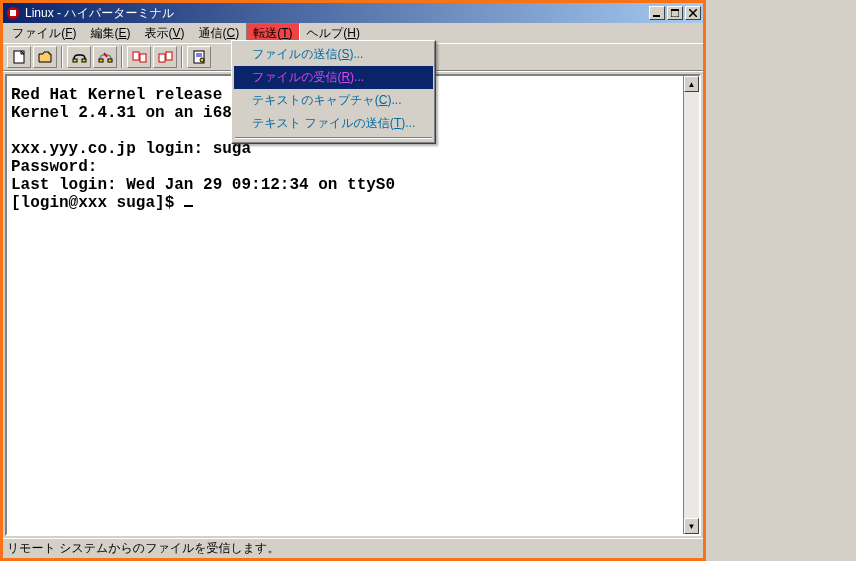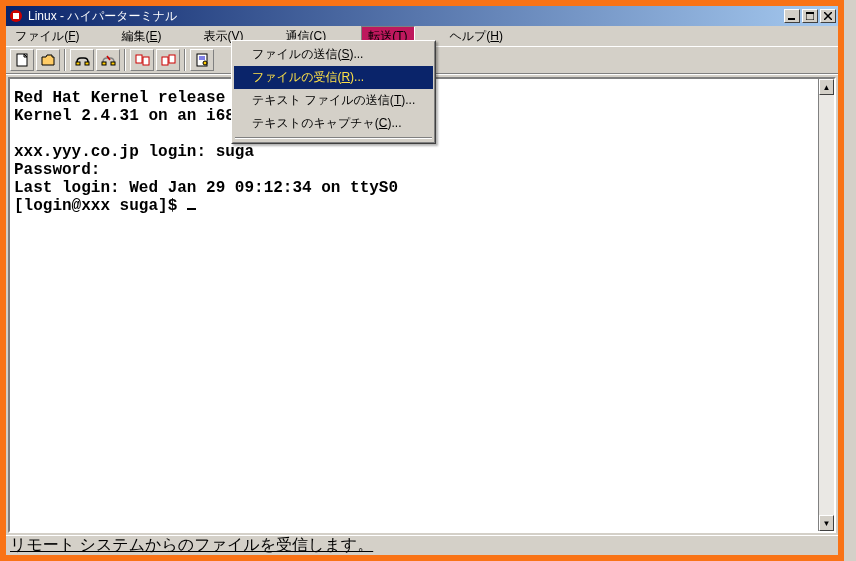--- a/index.html
+++ b/index.html
@@ -1,49 +1,49 @@
 <!DOCTYPE html>
 <html><head>
 <meta charset="utf-8">
 <style>
   * { box-sizing: border-box; margin: 0; padding: 0; }
   body { font-family: "MS UI Gothic", "MS PGothic", sans-serif; font-size: 12px; background: #d4d0c8; width: 856px; height: 561px; overflow: hidden; }
   
-  .window { width: 844px; height: 561px; display: flex; flex-direction: column; border: 6px solid #f97316; background: #d4d0c8; }
+  .window { width: 706px; height: 561px; display: flex; flex-direction: column; border: 3px solid #f97316; background: #d4d0c8; }
   
   .titlebar { height: 20px; background: linear-gradient(to right, #0a246a, #a6caf0); display: flex; align-items: center; padding: 0 2px; color: #fff; }
   .titlebar-icon { width: 16px; height: 16px; margin-right: 4px; display: flex; align-items: center; justify-content: center; }
   .titlebar-text { flex: 1; font-size: 12px; }
   .titlebar-buttons { display: flex; gap: 2px; }
   .titlebar-btn { width: 16px; height: 14px; background: #d4d0c8; border: 1px solid; border-color: #fff #404040 #404040 #fff; display: flex; align-items: center; justify-content: center; font-size: 10px; font-family: sans-serif; font-weight: bold; color: #000; cursor: default; }
   
-  .menubar { height: 20px; background: #d4d0c8; display: flex; align-items: center; padding: 0 2px; gap: 28px; }
+  .menubar { height: 20px; background: #d4d0c8; display: flex; align-items: center; padding: 0 2px; }
   .menubar-item { padding: 2px 7px; cursor: default; }
-  .menubar-item.open { background: #be185d; border: 1px solid; border-color: #808080 #fff #fff #808080; padding: 1px 6px; text-align: right; }
+  .menubar-item.open { background: #ef4444; border: 1px solid; border-color: #808080 #fff #fff #808080; padding: 1px 6px; text-align: right; }
   .menuitem-underline { text-decoration: underline; }
   
   .toolbar { height: 28px; background: #d4d0c8; border-top: 1px solid #fff; border-bottom: 1px solid #808080; display: flex; align-items: center; padding: 0 4px; gap: 2px; }
   .toolbar-btn { width: 24px; height: 22px; border: 1px solid; border-color: #fff #808080 #808080 #fff; background: #d4d0c8; display: flex; align-items: center; justify-content: center; cursor: default; }
   .toolbar-divider { width: 6px; height: 22px; margin: 0 2px; border-left: 1px solid #808080; border-right: 1px solid #fff; width: 2px; }
   
   .dropdown-menu { position: absolute; background: #d4d0c8; border: 1px solid; border-color: #fff #404040 #404040 #fff; box-shadow: 2px 2px 2px rgba(0,0,0,.3); z-index: 100; }
   .dropdown-inner { border: 1px solid; border-color: #d4d0c8 #808080 #808080 #d4d0c8; padding: 1px; }
-  .dropdown-item { padding: 3px 18px 3px 18px; white-space: nowrap; cursor: default; color: #000000; }
-  .dropdown-item.highlighted { background: #0a246a; color: #fde047; }
+  .dropdown-item { padding: 3px 18px 3px 18px; white-space: nowrap; cursor: default; color: #0369a1; }
+  .dropdown-item.highlighted { background: #0a246a; color: #d946ef; }
   .dropdown-sep { height: 1px; border-top: 1px solid #808080; border-bottom: 1px solid #fff; margin: 2px 1px; }
   
   .terminal-wrap { flex: 1; background: #d4d0c8; padding: 2px; border-top: 1px solid #fff; display: flex; overflow: hidden; }
   .terminal-sunken { flex: 1; border: 2px solid; border-color: #808080 #fff #fff #808080; background: #fff; display: flex; overflow: hidden; }
   .terminal { flex: 1; background: #fff; color: #000; font-family: "Courier New", monospace; font-size: 16px; line-height: 18px; padding: 10px 4px 4px 4px; white-space: pre; font-weight: bold; overflow: hidden; }
   .scrollbar-v { width: 16px; background: #d4d0c8; border-left: 1px solid #808080; display: flex; flex-direction: column; }
   .scrollbtn { height: 16px; background: #d4d0c8; border: 1px solid; border-color: #fff #404040 #404040 #fff; display: flex; align-items: center; justify-content: center; font-size: 8px; color: #000; }
   .scrolltrack { flex: 1; background: repeating-conic-gradient(#d4d0c8 0% 25%, #fff 0% 50%) 50% / 2px 2px; }
   
   .statusbar { height: 20px; background: #d4d0c8; border-top: 1px solid #fff; display: flex; align-items: center; padding: 0 4px; }
-  .statusbar-text { font-size: 16px; text-decoration: underline; }
+  .statusbar-text { font-size: 12px; }
   
   .cursor { display: inline-block; width: 9px; border-bottom: 2px solid #000; }
 </style>
 </head>
 <body>
 
 <div class="window">
 
   <div class="titlebar">
     <span class="titlebar-icon">
@@ -132,22 +132,22 @@
           <line x1="5" y1="7" x2="11" y2="7" stroke="#00c"></line>
           <circle cx="11" cy="11" r="2" fill="#ffcc00" stroke="#000"></circle>
         </svg>
       </div>
   </div>
 
   <div class="dropdown-menu" style="left:231px; top:40px;">
     <div class="dropdown-inner">
       <div class="dropdown-item"><span>ファイルの送信(</span><span class="menuitem-underline">S</span><span>)...</span></div>
       <div class="dropdown-item highlighted"><span>ファイルの受信(</span><span class="menuitem-underline">R</span><span>)...</span></div>
+      <div class="dropdown-item"><span>テキストのキャプチャ(</span><span class="menuitem-underline">C</span><span>)...</span></div>
       <div class="dropdown-item"><span>テキスト ファイルの送信(</span><span class="menuitem-underline">T</span><span>)...</span></div>
-      <div class="dropdown-item"><span>テキストのキャプチャ(</span><span class="menuitem-underline">C</span><span>)...</span></div>
       <div class="dropdown-sep"></div>
     </div>
   </div>
 
   <div class="terminal-wrap">
     <div class="terminal-sunken">
       <div class="terminal"><span>Red Hat Kernel release</span>
 <span>Kernel 2.4.31 on an i686</span>
 <span></span>
 <span>xxx.yyy.co.jp login: suga</span>

